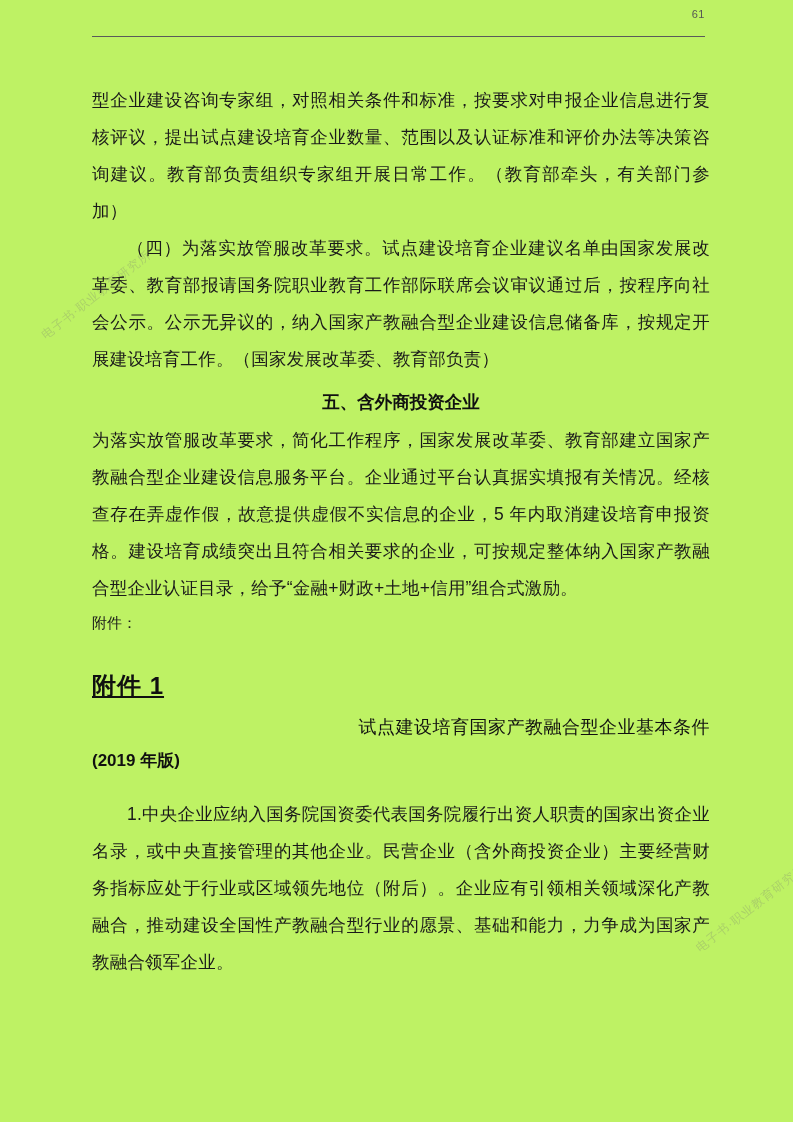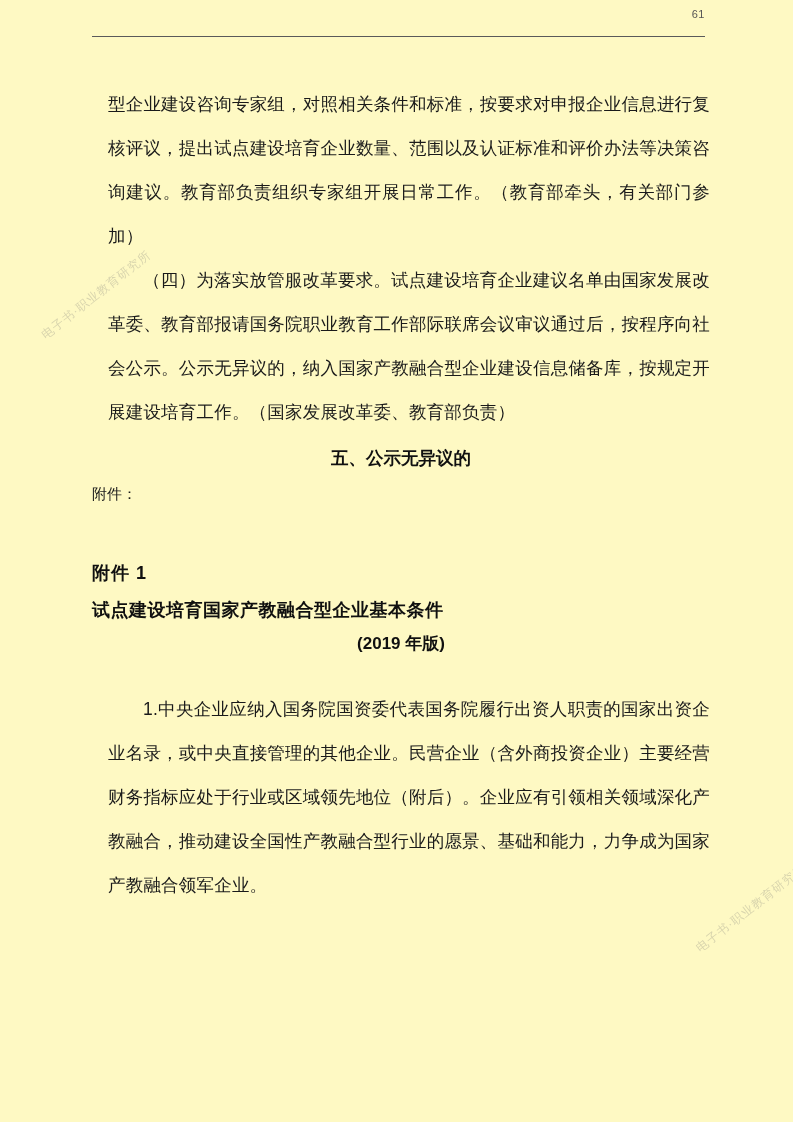--- a/index.html
+++ b/index.html
@@ -7,21 +7,21 @@
     padding: 0;
     background: #ffffff;
   }
   body {
     font-family: "Liberation Sans", sans-serif;
   }
   .page {
     position: relative;
     width: 793px;
     height: 1122px;
-    background: #fef9c3;
+    background: #bef264;
     overflow: hidden;
     box-sizing: border-box;
   }
   .page-number {
     position: absolute;
     top: 8px;
     right: 88px;
     font-size: 11px;
     color: #555;
     letter-spacing: 0.5px;
@@ -34,60 +34,61 @@
     border-top: 1.5px solid #5a5a5a;
   }
   .content {
     position: absolute;
     top: 82px;
     left: 92px;
     width: 618px;
   }
   .para {
     font-size: 17.5px;
-    line-height: 44px;
+    line-height: 37px;
     color: #1a1a1a;
     text-align: justify;
-    margin: 0 0 0 16px;
+    margin: 0 0 0 0;
     letter-spacing: 0.2px;
   }
   .indent2 {
     text-indent: 35px;
   }
   .section-title {
     font-size: 17.5px;
     line-height: 36px;
     font-weight: bold;
     text-align: center;
     color: #101010;
     margin: 6px 0 2px 0;
   }
   .attach-label {
-    font-size: 18px;
+    font-size: 24px;
     font-weight: bold;
     color: #101010;
-    margin-top: 52px;
+    margin-top: 32px;
     margin-bottom: 8px;
     letter-spacing: 1px;
+    text-decoration: underline;
   }
   .attach-title {
     font-size: 18px;
-    font-weight: bold;
-    text-align: left;
+    font-weight: normal;
+    text-align: right;
     color: #101010;
     line-height: 34px;
     letter-spacing: 0.5px;
   }
   .attach-subtitle {
     font-size: 17px;
     font-weight: bold;
-    text-align: center;
+    text-align: left;
     color: #101010;
     line-height: 34px;
-    margin-bottom: 26px;
+    margin-bottom: 18px;
   }
   .list-line {
     font-size: 15px;
     line-height: 31px;
     color: #1a1a1a;
   }
   .watermark {
     position: absolute;
     color: rgba(120, 120, 120, 0.28);
     font-size: 12px;
@@ -117,22 +118,23 @@
   <div class="header-rule"></div>
 
   <div class="watermark wm-left">电子书·职业教育研究所</div>
   <div class="watermark wm-right">电子书·职业教育研究所</div>
 
   <div class="content">
 
     <p class="para">型企业建设咨询专家组，对照相关条件和标准，按要求对申报企业信息进行复核评议，提出试点建设培育企业数量、范围以及认证标准和评价办法等决策咨询建议。教育部负责组织专家组开展日常工作。（教育部牵头，有关部门参加）</p>
     <p class="para indent2">（四）为落实放管服改革要求。试点建设培育企业建议名单由国家发展改革委、教育部报请国务院职业教育工作部际联席会议审议通过后，按程序向社会公示。公示无异议的，纳入国家产教融合型企业建设信息储备库，按规定开展建设培育工作。（国家发展改革委、教育部负责）</p>
 
-    <div class="section-title">五、公示无异议的</div>
+    <div class="section-title">五、含外商投资企业</div>
 
+    <p class="para">为落实放管服改革要求，简化工作程序，国家发展改革委、教育部建立国家产教融合型企业建设信息服务平台。企业通过平台认真据实填报有关情况。经核查存在弄虚作假，故意提供虚假不实信息的企业，5 年内取消建设培育申报资格。建设培育成绩突出且符合相关要求的企业，可按规定整体纳入国家产教融合型企业认证目录，给予“金融+财政+土地+信用”组合式激励。</p>
 
     <div class="list-line">附件：</div>
 
     <div class="attach-label">附件 1</div>
     <div class="attach-title">试点建设培育国家产教融合型企业基本条件</div>
     <div class="attach-subtitle">(2019 年版)</div>
 
     <p class="para indent2">1.中央企业应纳入国务院国资委代表国务院履行出资人职责的国家出资企业名录，或中央直接管理的其他企业。民营企业（含外商投资企业）主要经营财务指标应处于行业或区域领先地位（附后）。企业应有引领相关领域深化产教融合，推动建设全国性产教融合型行业的愿景、基础和能力，力争成为国家产教融合领军企业。</p>
 
   </div>

